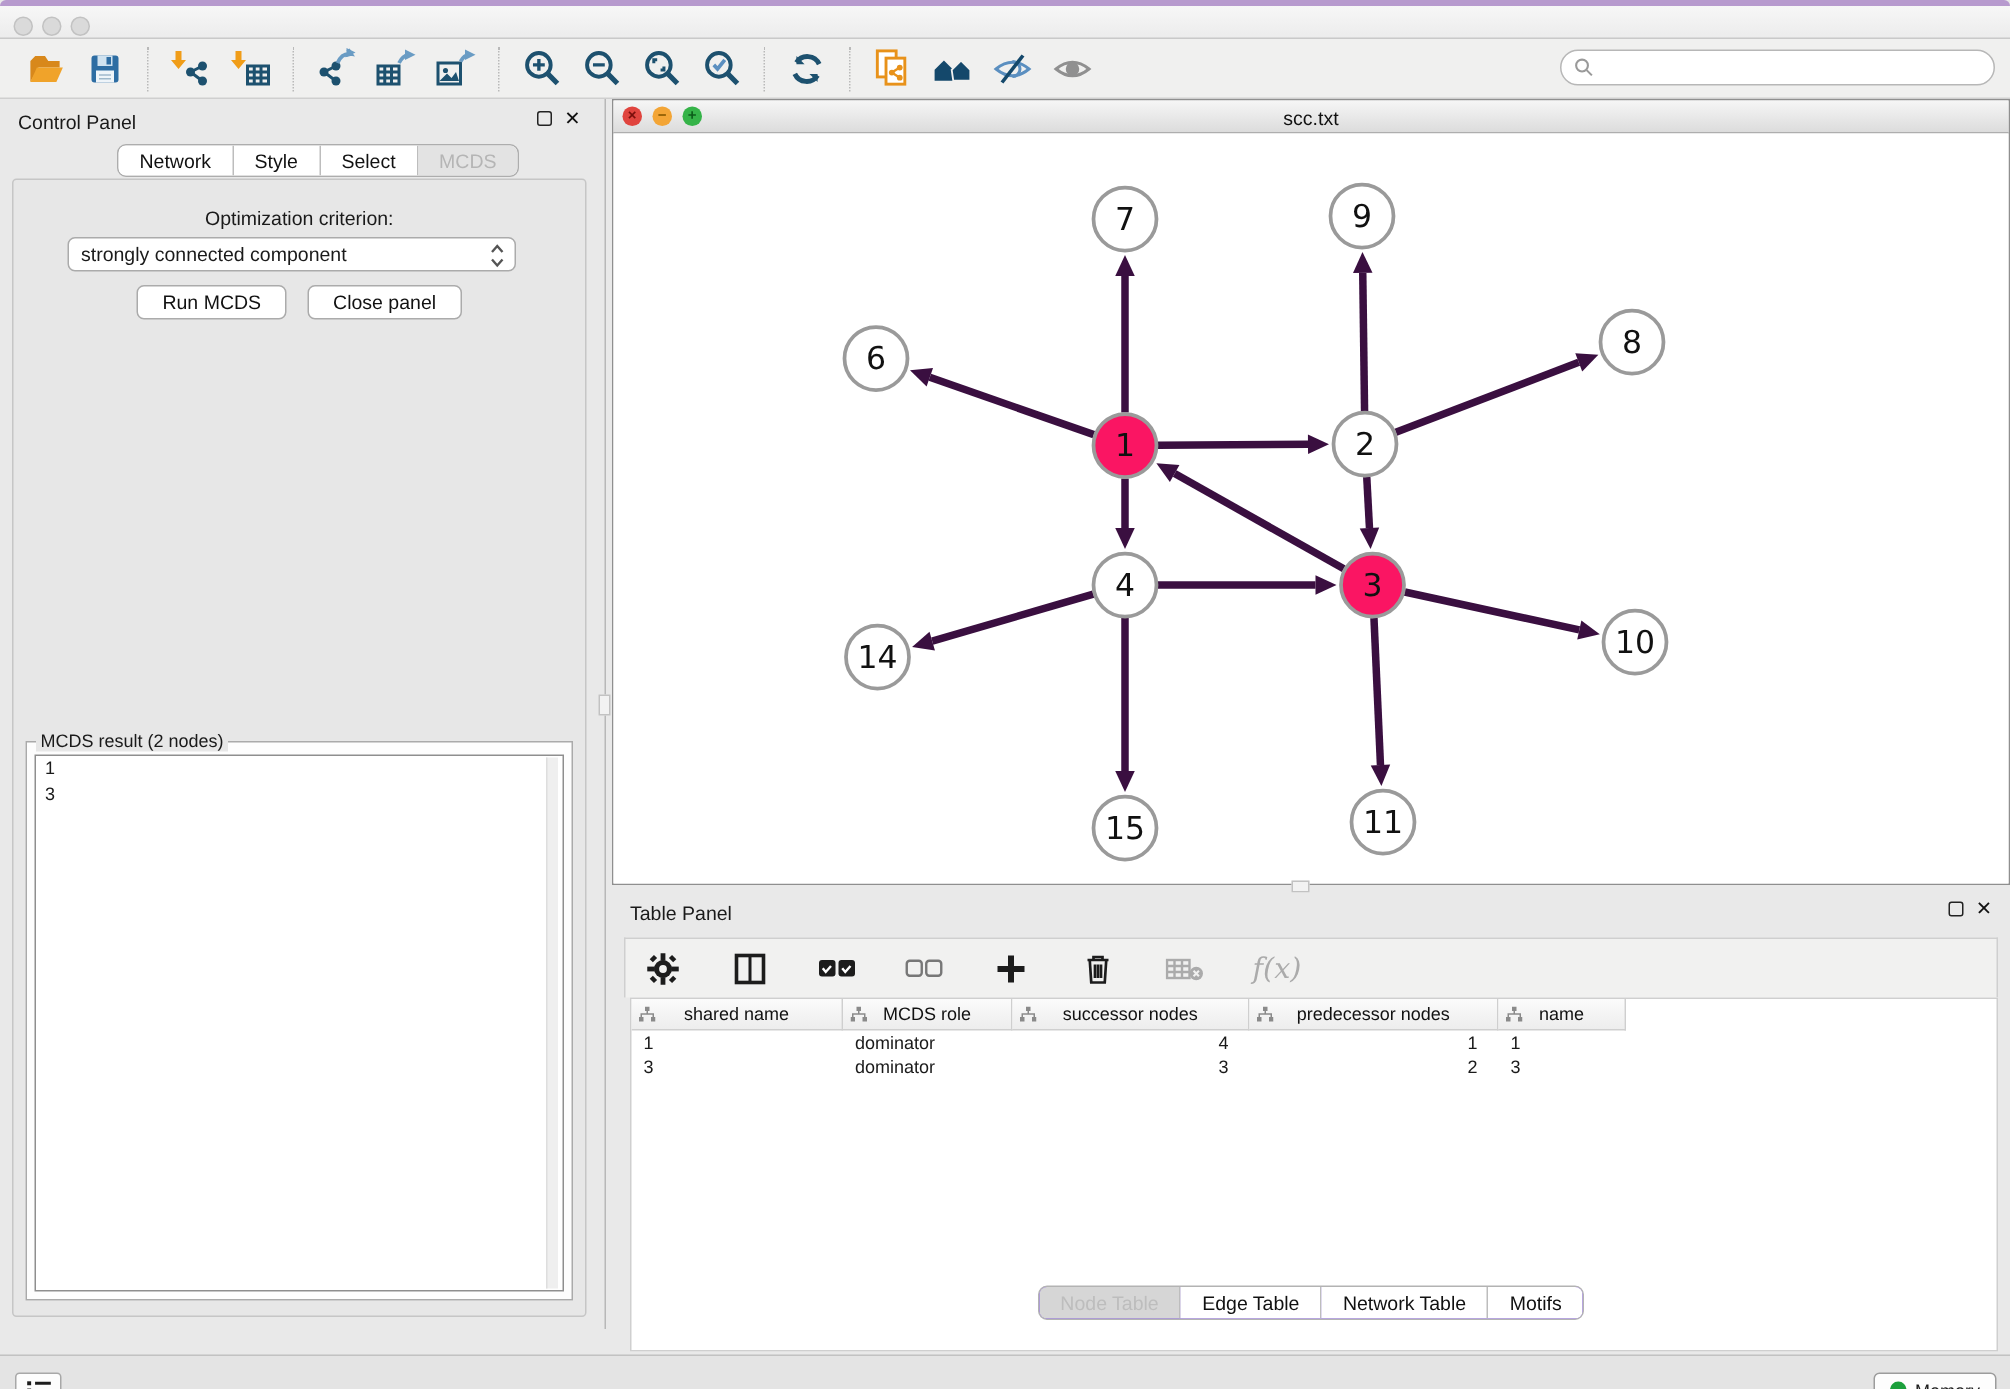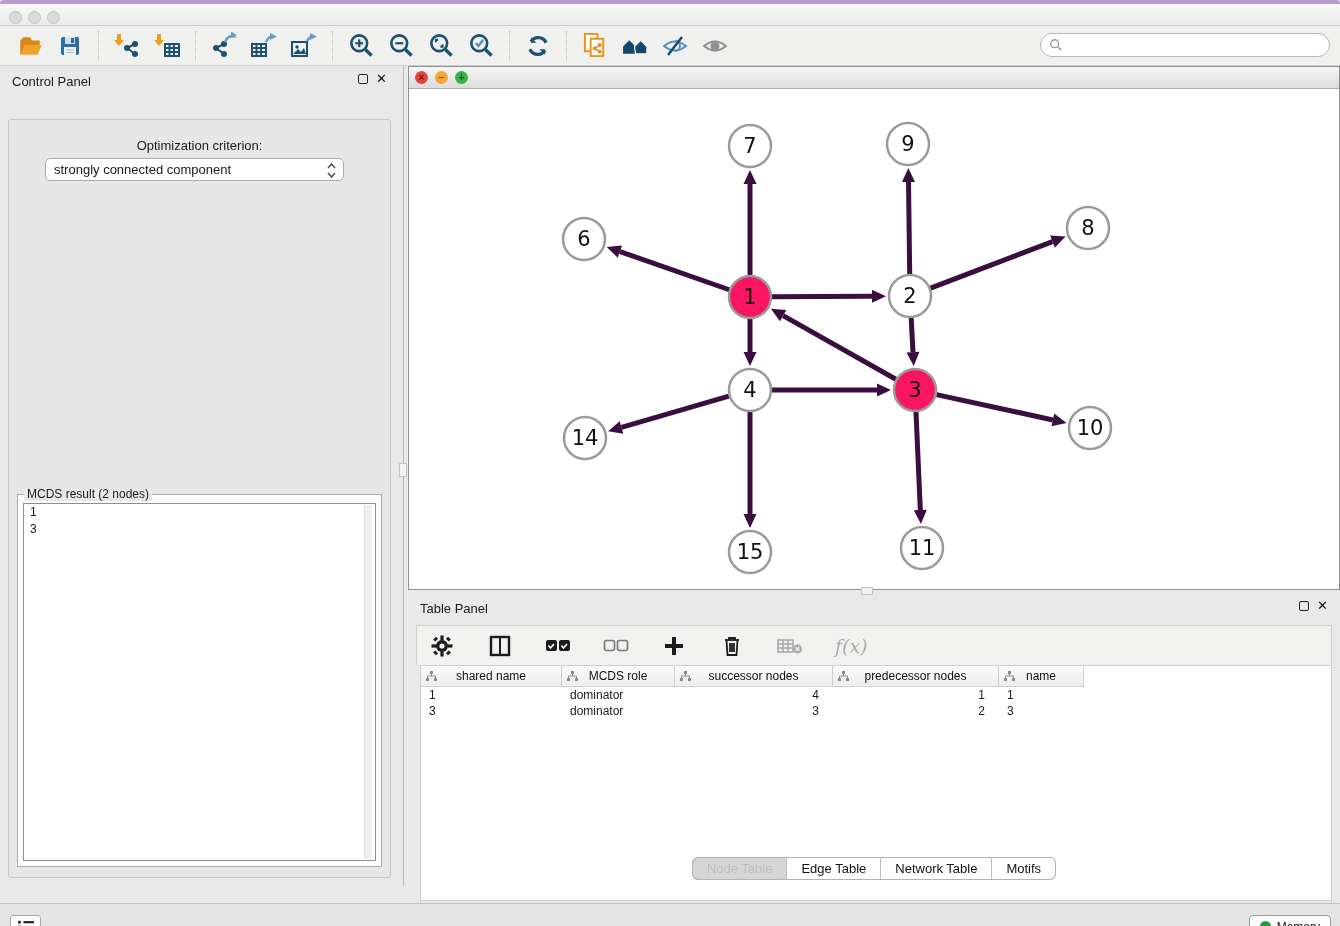--- a/index.html
+++ b/index.html
@@ -240,29 +240,39 @@
     </svg>
   </div>
 </div>
 
 <div class="control-panel">
   <div class="cp-title">Control Panel</div>
   <div class="panel-btns">
     <div class="float-glyph"></div>
     <div class="close-glyph">✕</div>
   </div>
+  <div class="cp-tabs" id="cp-tabs">
+      <div class="cp-tab">Network</div>
+      <div class="cp-tab">Style</div>
+      <div class="cp-tab">Select</div>
+      <div class="cp-tab active">MCDS</div>
+    </div>
   <div class="cp-body">
     <div class="opt-label">Optimization criterion:</div>
     <div class="dropdown">
       <span>strongly connected component</span>
       <svg class="dd-stepper" width="11" height="17" viewBox="0 0 11 17">
         <path d="M2 6 l3.5-4 3.5 4" fill="none" stroke="#555" stroke-width="1.6"></path>
         <path d="M2 11 l3.5 4 3.5-4" fill="none" stroke="#555" stroke-width="1.6"></path>
       </svg>
     </div>
+    <div class="cp-buttons">
+      <button class="btn">Run MCDS</button>
+      <button class="btn">Close panel</button>
+    </div>
     <div class="result-fieldset">
       <div class="result-legend">MCDS result (2 nodes)</div>
       <div class="result-box" id="result-box">
         <div class="result-scroll"></div>
       <div class="result-line">1</div>
           <div class="result-line">3</div>
         </div>
     </div>
   </div>
 </div>
@@ -270,20 +280,21 @@
 <div class="v-splitter">
   <div class="line"></div>
   <div class="grip" style="left:0; top:397px; width:8px; height:14px;"></div>
 </div>
 
 <div class="net-window">
   <div class="net-titlebar">
     <div class="tl" style="left:6px;  background:#e0443e; color:#7a0f0b;">×</div>
     <div class="tl" style="left:26px; background:#f3a536; color:#8a5a00;">−</div>
     <div class="tl" style="left:46px; background:#35b348; color:#0c5c1a;">+</div>
+    <div class="net-title">scc.txt</div>
   </div>
   <div class="net-canvas">
     <svg id="graph-svg" width="930" height="500" viewBox="0 0 930 500">
         <line x1="341" y1="186" x2="341" y2="95" stroke="#3a0f40" stroke-width="5"></line>
         <polygon points="341,81 347.5,95 334.5,95" fill="#3a0f40"></polygon>
         <line x1="320.23121807335133" y1="200.7434376400866" x2="210.87335060057495" y2="162.53406225803224" stroke="#3a0f40" stroke-width="5"></line>
         <polygon points="197.65685301088945,157.91624984717825 213.01733493418573,156.39783123424968 208.72936626696418,168.6702932818148" fill="#3a0f40"></polygon>
         <line x1="362.9995703250881" y1="207.8625026854682" x2="463.0007421657569" y2="207.237495361464" stroke="#3a0f40" stroke-width="5"></line>
         <polygon points="477.0004687362675,207.1499970703983 463.0413663723231,213.7373684120582 462.96011795919065,200.7376223108698" fill="#3a0f40"></polygon>
         <line x1="341" y1="230" x2="341" y2="263" stroke="#3a0f40" stroke-width="5"></line>

